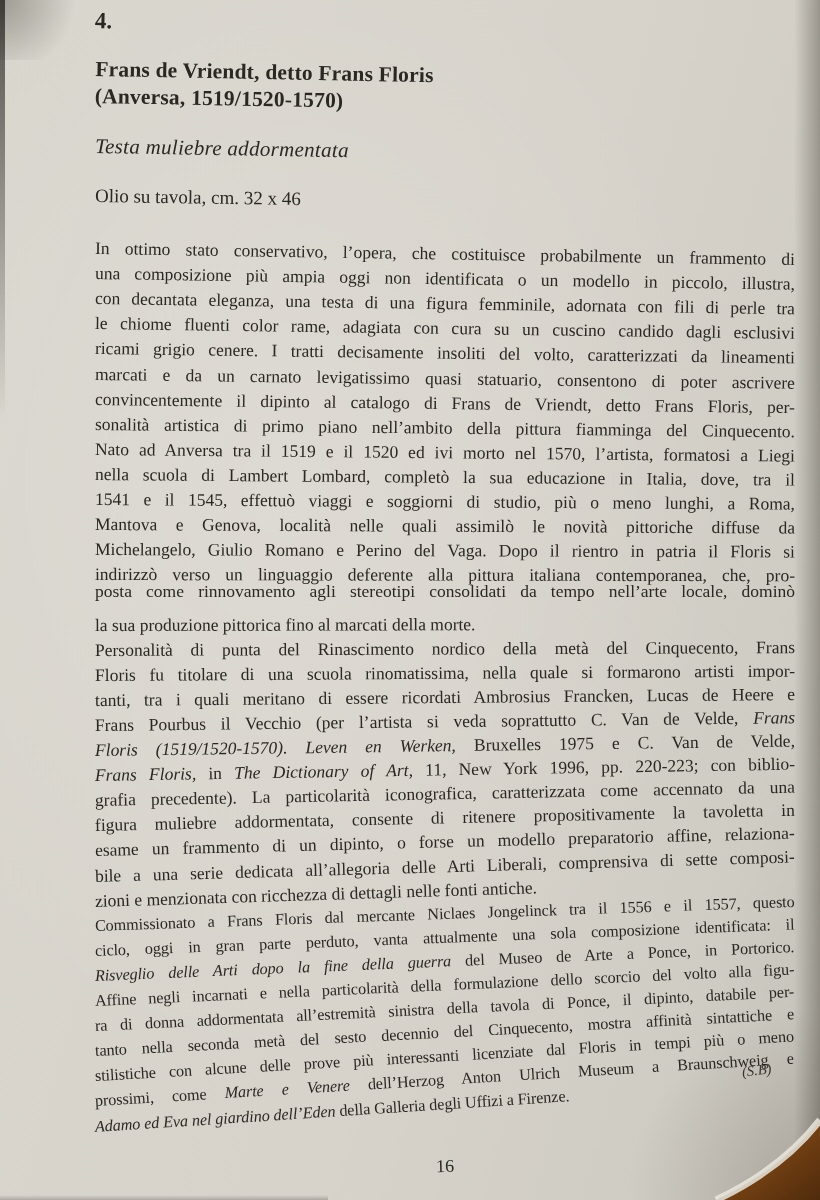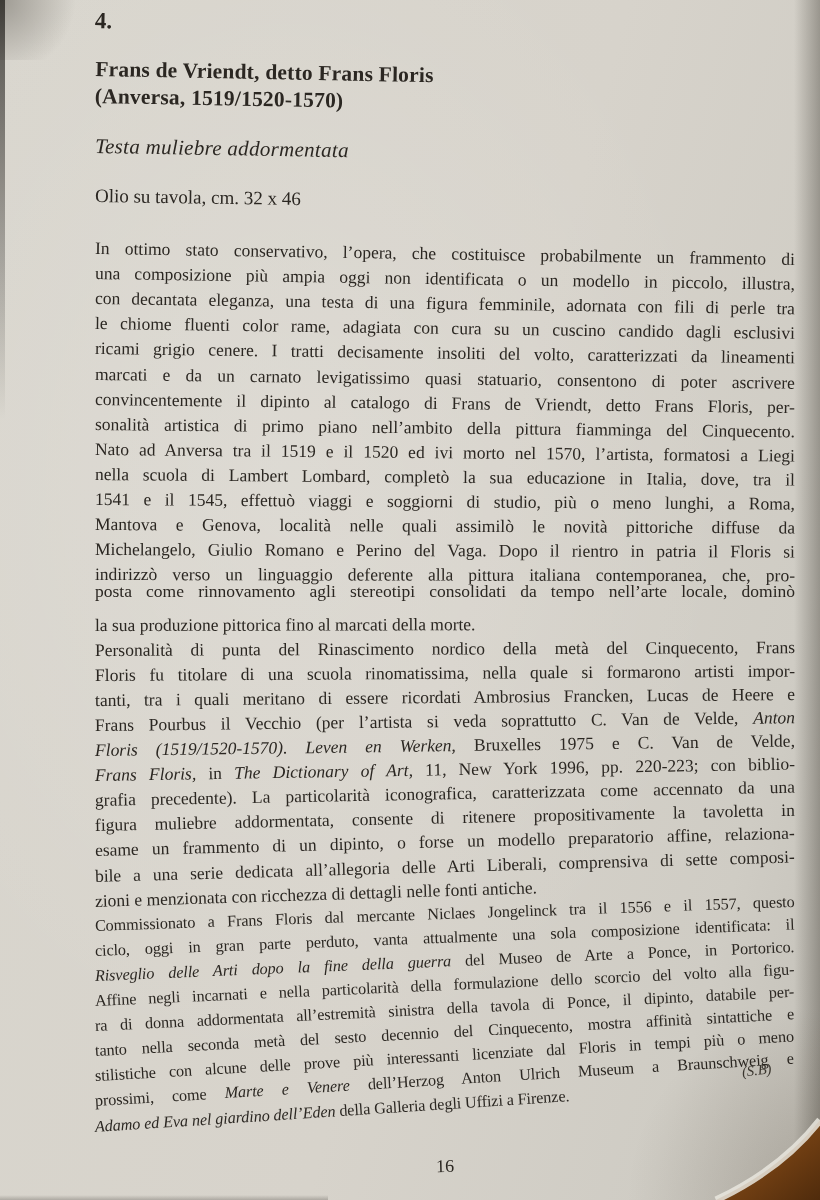--- a/index.html
+++ b/index.html
@@ -82,21 +82,21 @@
       <div class="line justify" style="top: 225.9px; transform: rotate(0.46deg);"><span>nella scuola di Lambert Lombard, completò la sua educazione in Italia, dove, tra il</span></div>
       <div class="line justify" style="top: 251px; transform: rotate(0.38deg);"><span>1541 e il 1545, effettuò viaggi e soggiorni di studio, più o meno lunghi, a Roma,</span></div>
       <div class="line justify" style="top: 276.1px; transform: rotate(0.29deg);"><span>Mantova e Genova, località nelle quali assimilò le novità pittoriche diffuse da</span></div>
       <div class="line justify" style="top: 301.2px; transform: rotate(0.2deg);"><span>Michelangelo, Giulio Romano e Perino del Vaga. Dopo il rientro in patria il Floris si</span></div>
       <div class="line justify" style="top: 326.3px; transform: rotate(0.1deg);"><span>indirizzò verso un linguaggio deferente alla pittura italiana contemporanea, che, pro-</span></div>
       <div class="line justify" style="top: 343px; transform: rotate(-0.01deg);"><span>posta come rinnovamento agli stereotipi consolidati da tempo nell’arte locale, dominò</span></div>
       <div class="line" style="top: 376.5px; transform: rotate(-0.12deg);"><span>la sua produzione pittorica fino al marcati della morte.</span></div>
       <div class="line justify" style="top: 401.6px; transform: rotate(-0.24deg);"><span>Personalità di punta del Rinascimento nordico della metà del Cinquecento, Frans</span></div>
       <div class="line justify" style="top: 426.7px; transform: rotate(-0.36deg);"><span>Floris fu titolare di una scuola rinomatissima, nella quale si formarono artisti impor-</span></div>
       <div class="line justify" style="top: 451.8px; transform: rotate(-0.5deg);"><span>tanti, tra i quali meritano di essere ricordati Ambrosius Francken, Lucas de Heere e</span></div>
-      <div class="line justify" style="top: 476.9px; transform: rotate(-0.64deg);"><span>Frans Pourbus il Vecchio (per l’artista si veda soprattutto C. Van de Velde, </span><i>Anton</i></div>
+      <div class="line justify" style="top: 476.9px; transform: rotate(-0.64deg);"><span>Frans Pourbus il Vecchio (per l’artista si veda soprattutto C. Van de Velde, </span><i>Frans</i></div>
       <div class="line justify" style="top: 502px; transform: rotate(-0.78deg);"><i>Floris (1519/1520-1570). Leven en Werken</i><span>, Bruxelles 1975 e C. Van de Velde,</span></div>
       <div class="line justify" style="top: 527.1px; transform: rotate(-0.93deg);"><i>Frans Floris,</i><span> in </span><i>The Dictionary of Art</i><span>, 11, New York 1996, pp. 220-223; con biblio-</span></div>
       <div class="line justify" style="top: 552.2px; transform: rotate(-1.09deg);"><span>grafia precedente). La particolarità iconografica, caratterizzata come accennato da una</span></div>
       <div class="line justify" style="top: 577.3px; transform: rotate(-1.25deg);"><span>figura muliebre addormentata, consente di ritenere propositivamente la tavoletta in</span></div>
       <div class="line justify" style="top: 602.4px; transform: rotate(-1.42deg);"><span>esame un frammento di un dipinto, o forse un modello preparatorio affine, relaziona-</span></div>
       <div class="line justify" style="top: 627.5px; transform: rotate(-1.6deg);"><span>bile a una serie dedicata all’allegoria delle Arti Liberali, comprensiva di sette composi-</span></div>
       <div class="line" style="top: 652.6px; transform: rotate(-1.78deg);"><span>zioni e menzionata con ricchezza di dettagli nelle fonti antiche.</span></div>
       <div class="line justify small" style="top: 677.7px; transform: rotate(-1.97deg);"><span>Commissionato a Frans Floris dal mercante Niclaes Jongelinck tra il 1556 e il 1557, questo</span></div>
       <div class="line justify small" style="top: 702.8px; transform: rotate(-2.17deg);"><span>ciclo, oggi in gran parte perduto, vanta attualmente una sola composizione identificata: il</span></div>
       <div class="line justify small" style="top: 727.9px; transform: rotate(-2.37deg);"><i>Risveglio delle Arti dopo la fine della guerra</i><span> del Museo de Arte a Ponce, in Portorico.</span></div>

